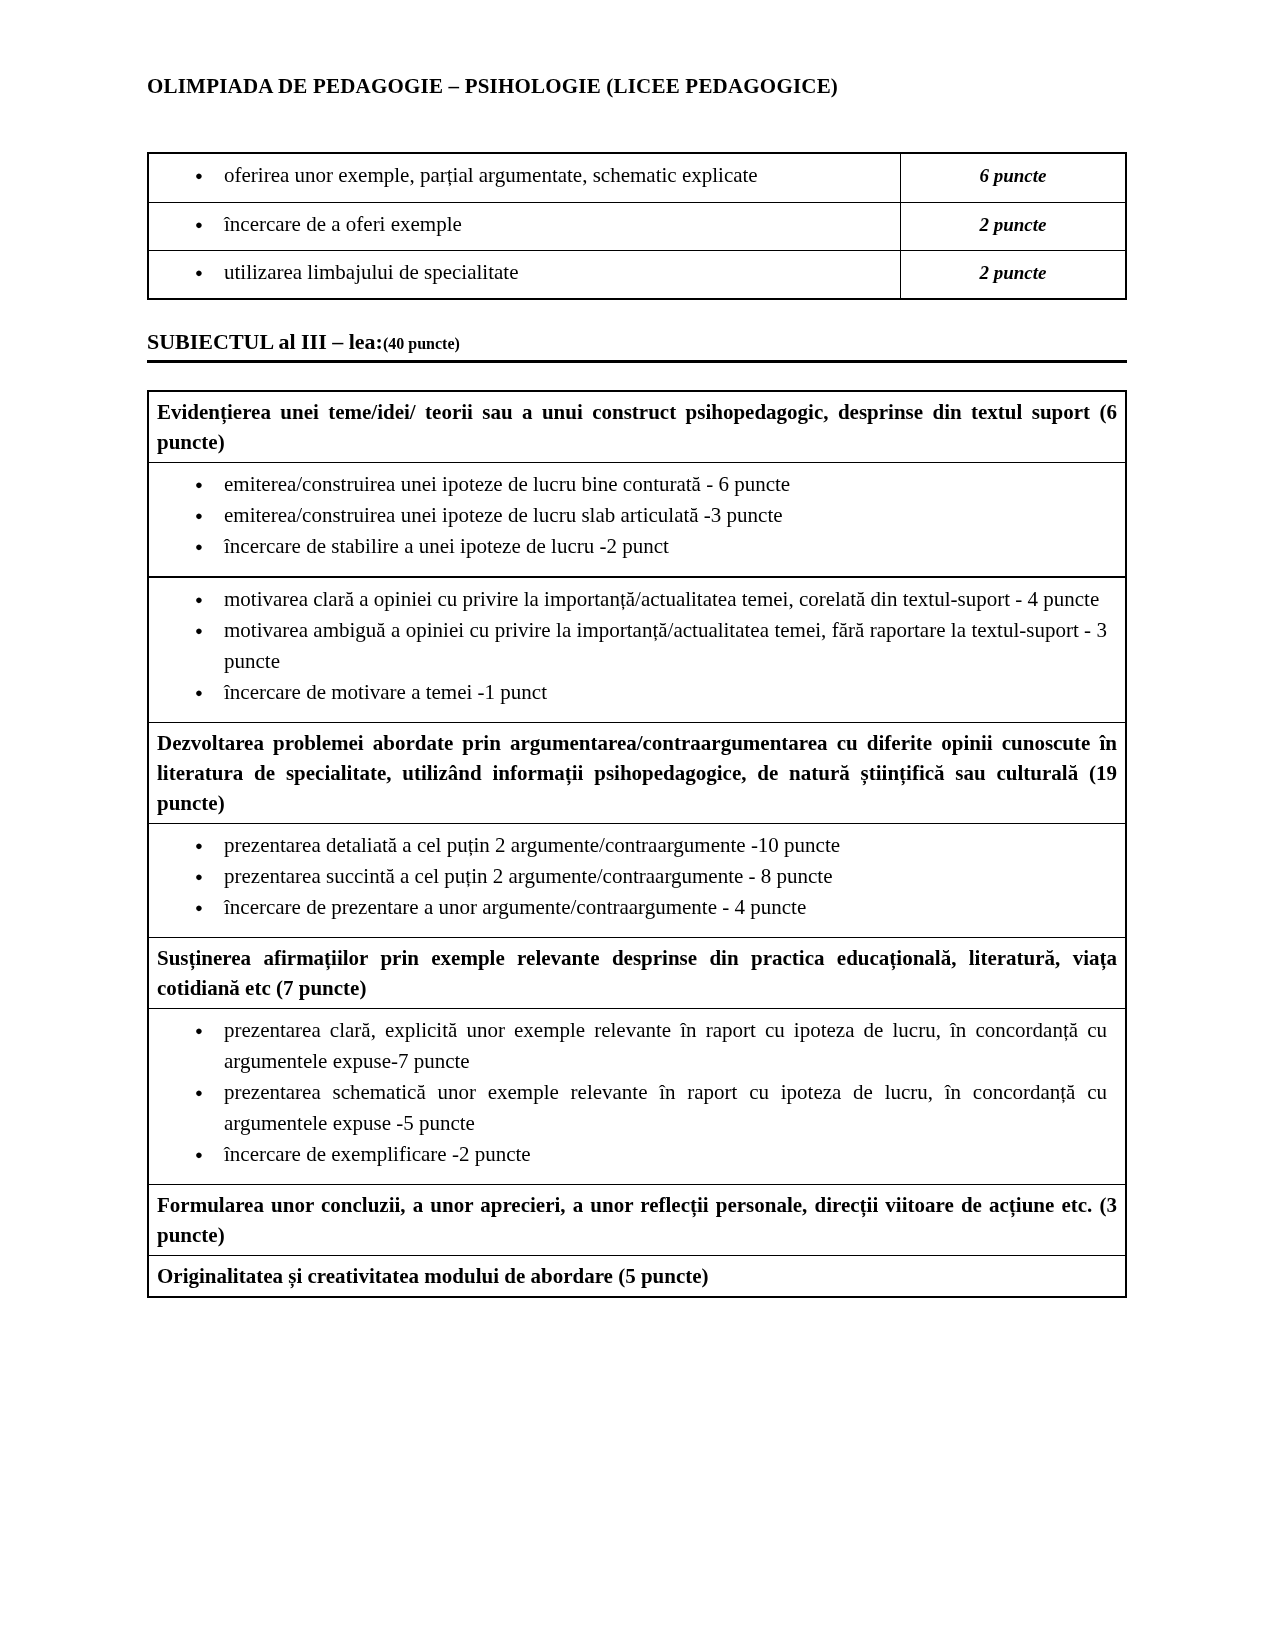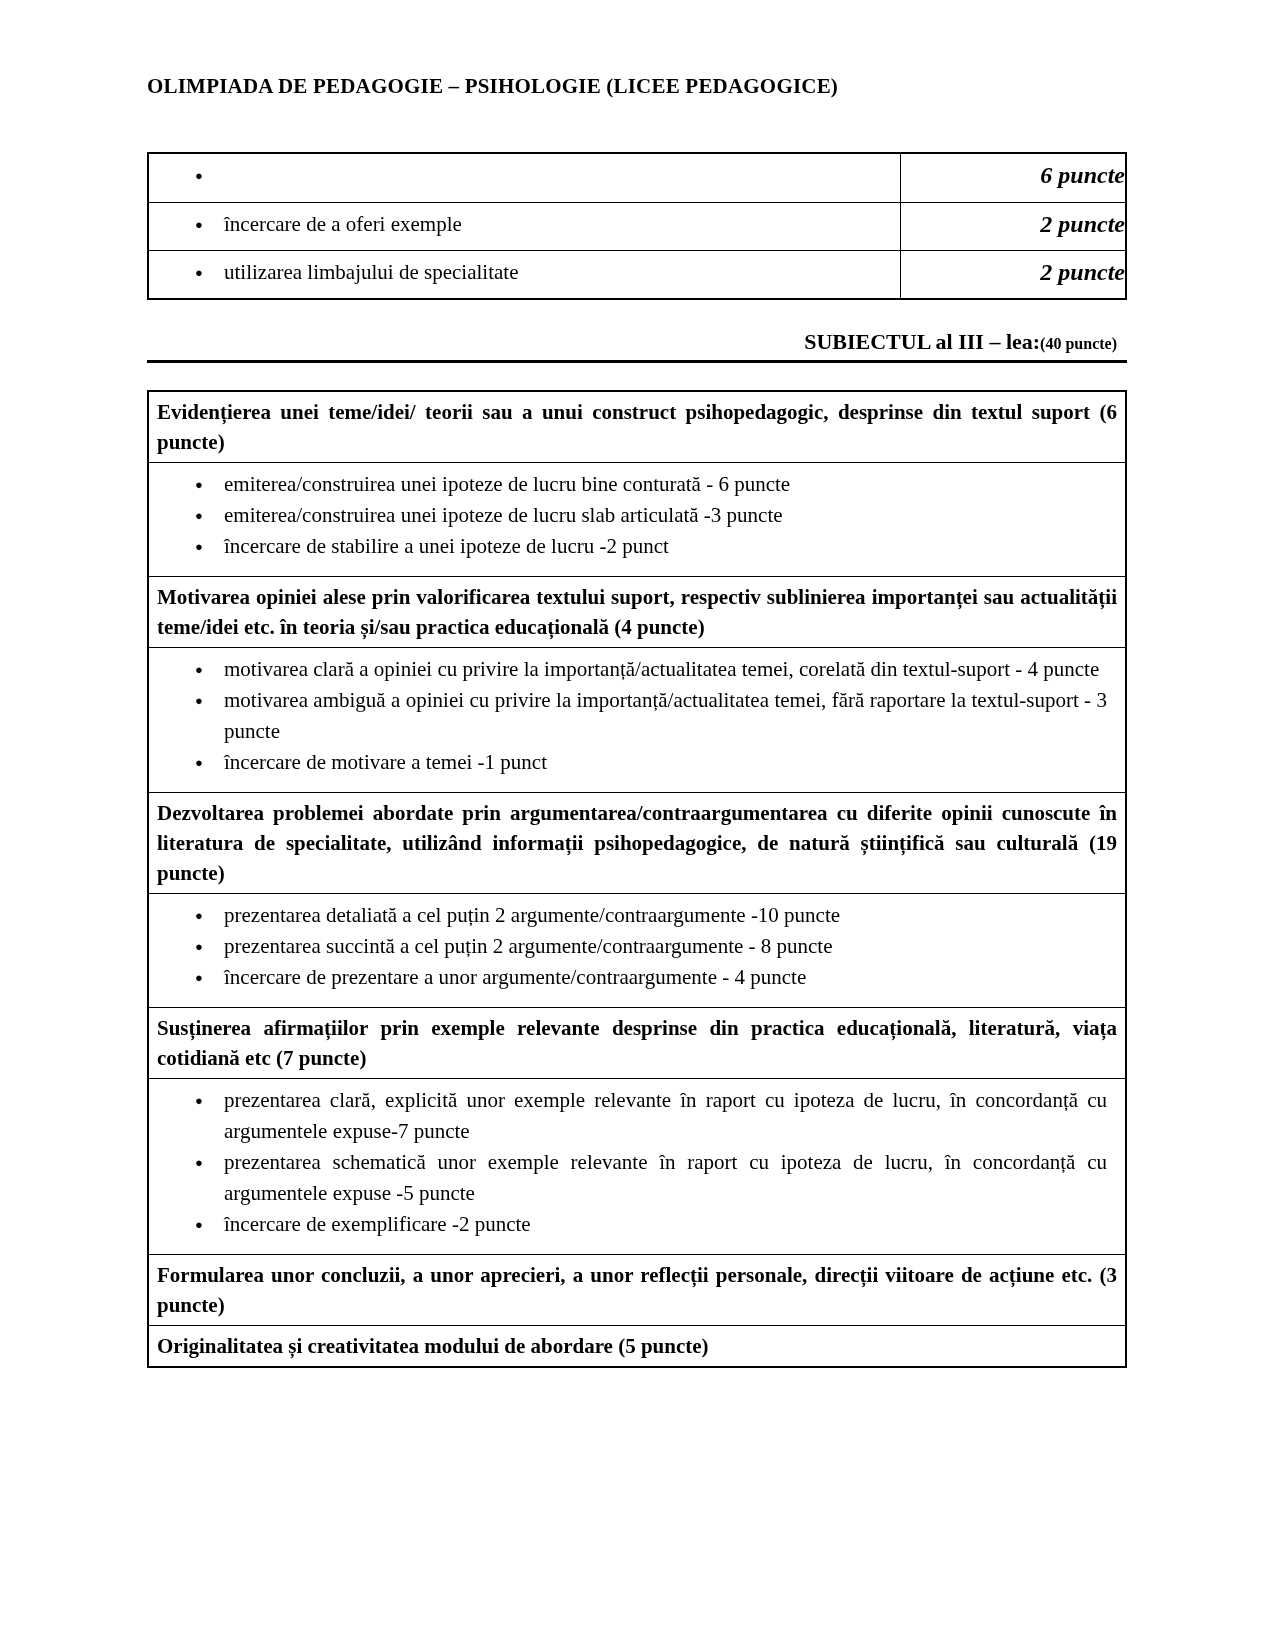--- a/index.html
+++ b/index.html
@@ -42,40 +42,40 @@
     width: 752px;
     display: flex;
     align-items: flex-start;
     padding: 9px 6px 0 46px;
     border-right: 1.5px solid #000;
     font-size: 21px;
     line-height: 25px;
   }
   .pt-cell-right {
     flex: 1;
-    text-align: right;
+    text-align: center;
     padding-top: 9px;
-    font-size: 24px;
+    font-size: 19px;
     line-height: 25px;
     font-weight: bold;
     font-style: italic;
   }
   .bullet-marker {
     flex: none;
     width: 29px;
     font-size: 13px;
     line-height: 25px;
   }
 
   
   .subject-heading {
     margin-top: 29px;
     width: 980px;
     display: flex;
-    justify-content: flex-end;
+    justify-content: flex-start;
     align-items: baseline;
     border-bottom: 3px solid #000;
     padding-bottom: 3px;
   }
   .subject-label {
     font-size: 22px;
     font-weight: bold;
     line-height: 26px;
   }
   .subject-points {
@@ -122,20 +122,21 @@
 
 <div class="page">
 
   <h1 class="doc-title">OLIMPIADA DE PEDAGOGIE – PSIHOLOGIE (LICEE PEDAGOGICE)</h1>
 
   <div class="points-table">
 
   <div class="pt-row">
         <div class="pt-cell-left">
           <span class="bullet-marker">●</span>
+          <span class="pt-criterion">oferirea unor exemple, parțial argumentate, schematic explicate</span>
         </div>
         <div class="pt-cell-right">6 puncte</div>
       </div>
       <div class="pt-row">
         <div class="pt-cell-left">
           <span class="bullet-marker">●</span>
           <span class="pt-criterion">încercare de a oferi exemple</span>
         </div>
         <div class="pt-cell-right">2 puncte</div>
       </div>
@@ -167,21 +168,20 @@
               <span class="bullet-marker">●</span>
               <span class="bullet-text">emiterea/construirea unei ipoteze de lucru slab articulată -3 puncte</span>
             </li>
           <li class="bullet-row">
               <span class="bullet-marker">●</span>
               <span class="bullet-text">încercare de stabilire a unei ipoteze de lucru -2 punct</span>
             </li>
         </ul>
       </div>
       <div class="rubric-section">
-        <div class="sec-header">Motivarea opiniei alese prin valorificarea textului suport, respectiv sublinierea importanței sau actualității teme/idei etc. în teoria și/sau practica educațională (4 puncte)</div>
         <ul class="sec-bullets">
 
         <li class="bullet-row">
               <span class="bullet-marker">●</span>
               <span class="bullet-text">motivarea clară a opiniei cu privire la importanță/actualitatea temei, corelată din textul-suport - 4 puncte</span>
             </li>
           <li class="bullet-row">
               <span class="bullet-marker">●</span>
               <span class="bullet-text">motivarea ambiguă a opiniei cu privire la importanță/actualitatea temei, fără raportare la textul-suport - 3 puncte</span>
             </li>

